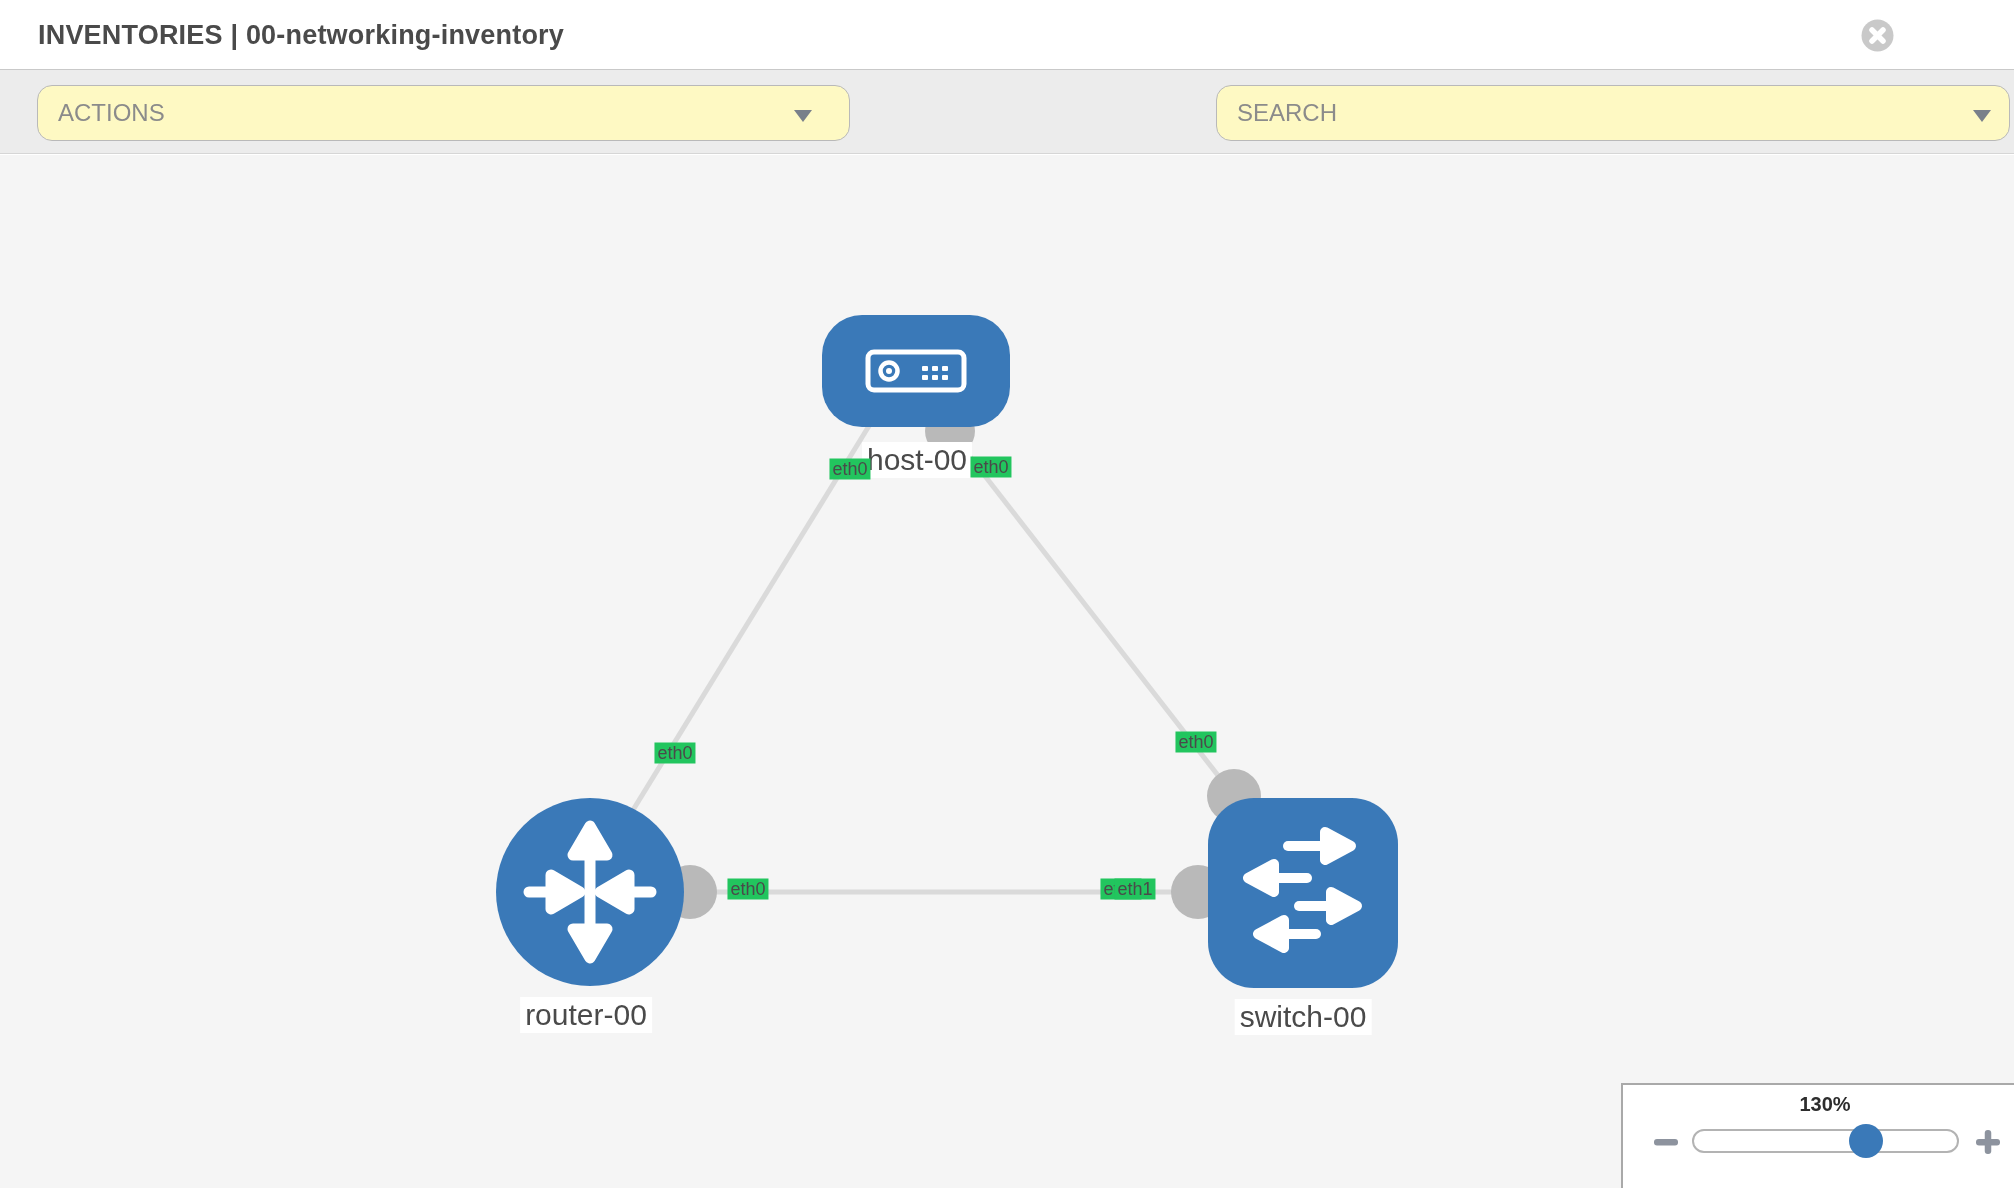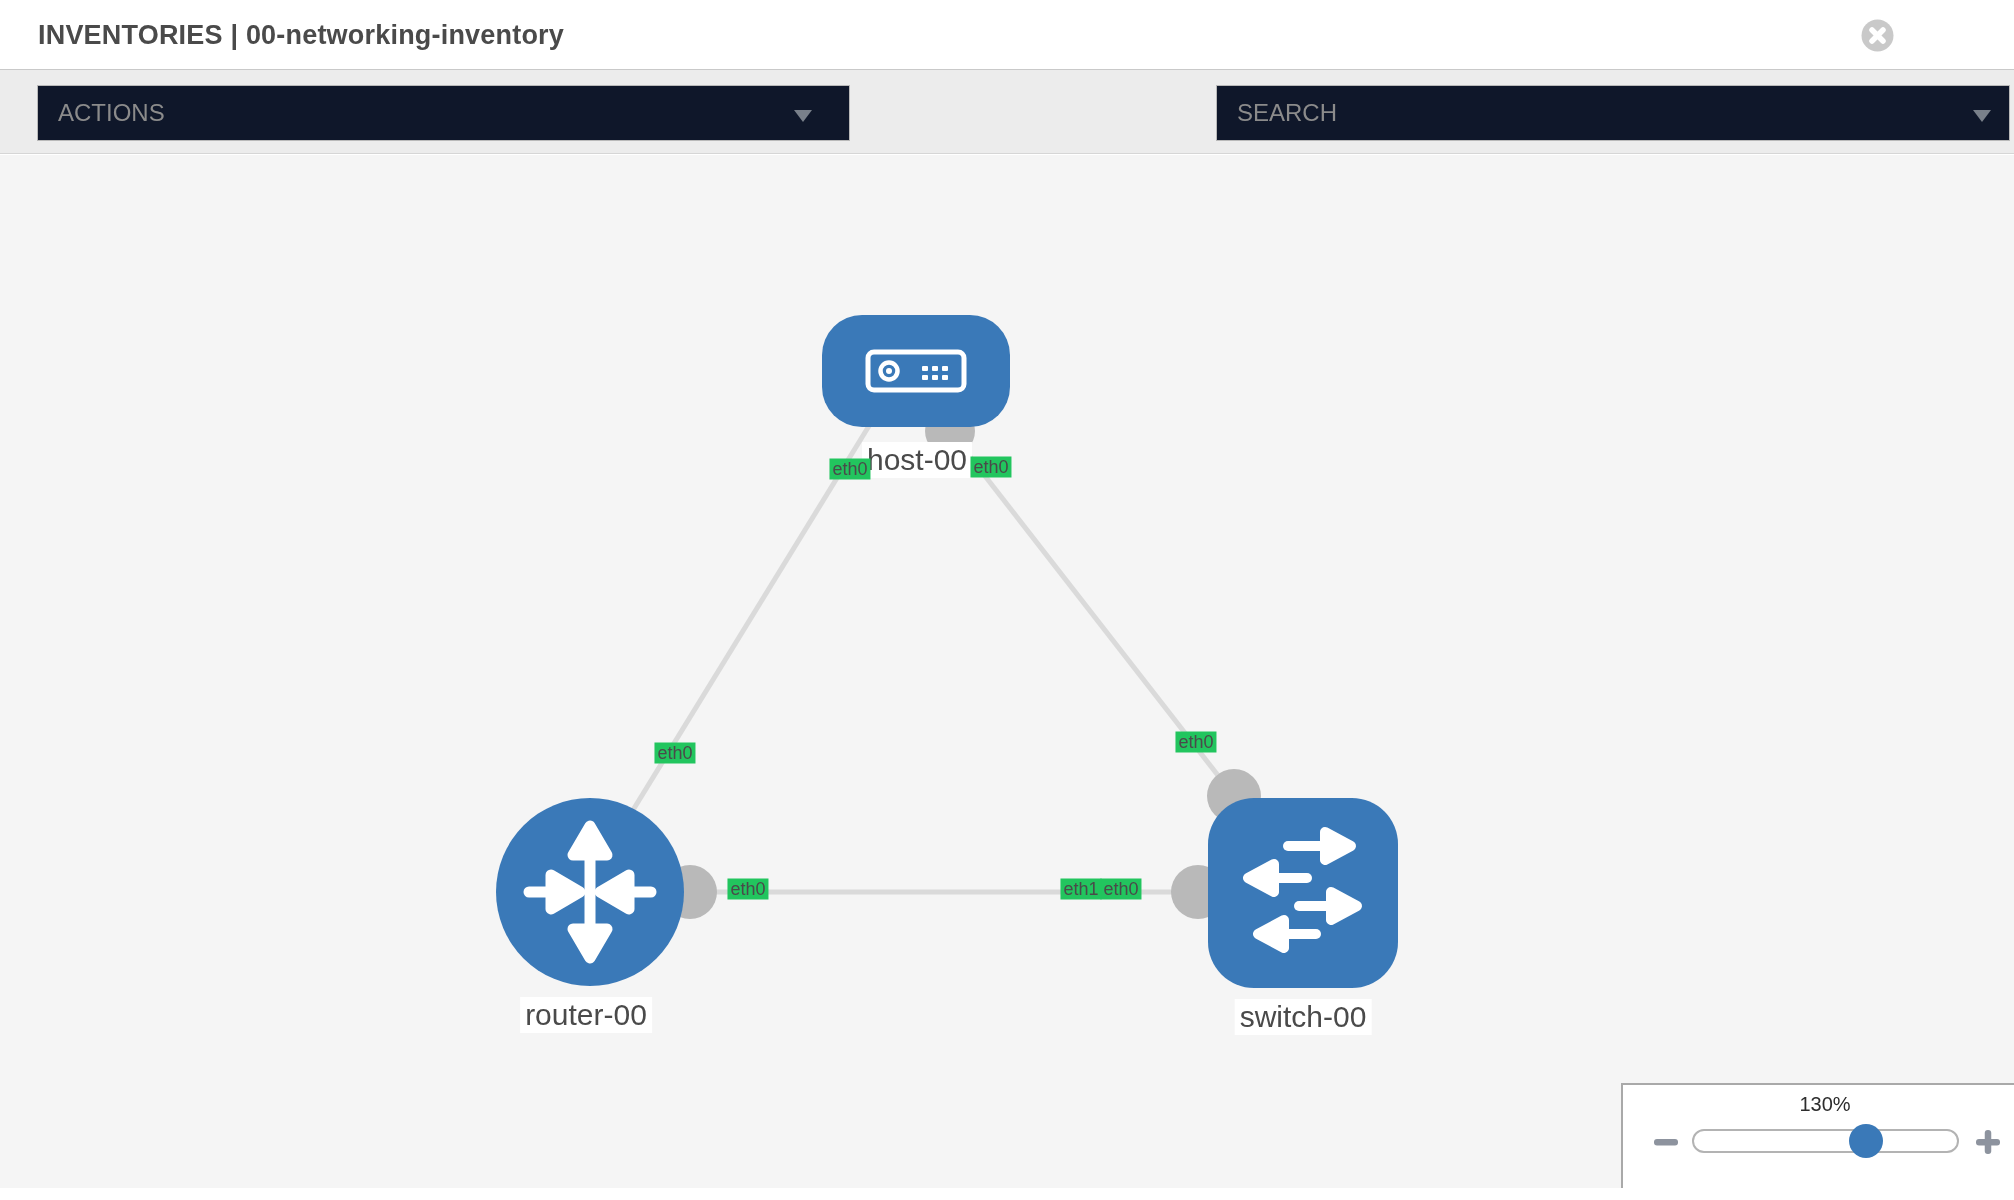--- a/index.html
+++ b/index.html
@@ -7,21 +7,21 @@
   body { font-family:"Liberation Sans","DejaVu Sans",sans-serif; }
   .app { position:relative; width:2014px; height:1188px; background:#fff; overflow:hidden; }
 
   
   .header { position:absolute; left:0; top:0; width:2014px; height:70px; background:#fff; border-bottom:1px solid #c9c9c9; }
   .title { position:absolute; left:38px; top:0; height:70px; line-height:70px; font-size:27px; font-weight:bold; color:#4a4a4a; letter-spacing:.2px; }
   .close-btn { position:absolute; left:1861px; top:19px; width:33px; height:33px; border:none; background:transparent; cursor:pointer; padding:0; }
 
   
   .toolbar { position:absolute; left:0; top:70px; width:2014px; height:84px; background:#ececec; border-bottom:1px solid #d6d6d6; }
-  .combo { position:absolute; top:15px; height:56px; background:#0f172a; border:1px solid #b9b9b9; border-radius:0; }
+  .combo { position:absolute; top:15px; height:56px; background:#fef9c3; border:1px solid #b9b9b9; border-radius:15px; }
   .combo-label { position:absolute; left:20px; top:0; height:54px; line-height:54px; font-size:24px; color:#8b8b8b; }
   .caret { position:absolute; top:24px; width:0; height:0; border-left:9px solid transparent; border-right:9px solid transparent; border-top:12px solid #79808a; }
   .actions-combo { left:37px; width:813px; }
   .actions-combo .caret { right:37px; }
   .search-combo { left:1178px; width:794px;margin-left:38px; }
   .search-combo .caret { right:18px; }
   .search-input { position:absolute; left:20px; top:1px; width:700px; height:52px; border:none; outline:none; background:transparent; font-size:24px; color:#666; font-family:inherit; }
   .search-input::placeholder { color:#8b8b8b; opacity:1; }
   .tool-btn { position:absolute; top:94px; width:40px; height:40px; border:none; background:transparent; cursor:pointer; padding:0; }
   .tool-btn svg { display:block; margin:auto; }
@@ -34,21 +34,21 @@
   .node { position:absolute; background:#3a79b8; }
   .node svg { display:block; }
   .node-host { left:822px; top:160px; width:188px; height:112px; border-radius:40px; }
   .node-router { left:496px; top:643px; width:188px; height:188px; border-radius:50%; }
   .node-switch { left:1208px; top:643px; width:190px; height:190px; border-radius:46px; }
   .nlabel { position:absolute; transform:translateX(-50%); background:#fff; padding:1px 5px; font-size:30px; color:#4a4a4a; white-space:nowrap; }
   .elabel { position:absolute; transform:translate(-50%,-50%); background:#22c55e; padding:0 3px; font-size:18px; color:#4a4a4a; white-space:nowrap; }
 
   
   .zoom-panel { position:absolute; left:1621px; top:1083px; width:393px; height:117px; background:#fff; border-top:2px solid #a9a9a9; border-left:2px solid #a9a9a9; }
-  .zoom-level { position:absolute; left:202px; top:8px; transform:translateX(-50%); font-size:20px; color:#2d2d2d; }
+  .zoom-level { position:absolute; left:202px; top:8px; transform:translateX(-50%); font-size:20px; color:#2d2d2d;font-weight:bold; }
   .zoom-btn { position:absolute; width:34px; height:34px; border:none; background:transparent; cursor:pointer; padding:0; }
   .zoom-out-btn { left:26px; top:41px; }
   .zoom-in-btn { left:348px; top:41px; }
   .zoom-track { position:absolute; left:69px; top:44px; width:267px; height:24px; background:#fff; border:2px solid #b3b3b3; border-radius:12px; cursor:pointer; }
   .zoom-thumb { position:absolute; left:155px; top:-7px; width:34px; height:34px; border-radius:50%; background:#3a79b8; cursor:grab; }
 </style>
 </head>
 <body>
 
 <div class="app">
@@ -146,21 +146,21 @@
     <span class="nlabel" style="left:917px; top:287px;">host-00</span>
     <span class="nlabel" style="left:586px; top:842px;">router-00</span>
     <span class="nlabel" style="left:1303px; top:844px;">switch-00</span>
 
     <span class="elabel" style="left:850px; top:314px;">eth0</span>
     <span class="elabel" style="left:991px; top:312px;">eth0</span>
     <span class="elabel" style="left:675px; top:598px;">eth0</span>
     <span class="elabel" style="left:1196px; top:587px;">eth0</span>
     <span class="elabel" style="left:748px; top:734px;">eth0</span>
     <span class="elabel" style="left:1121px; top:734px; z-index:1;">eth0</span>
-    <span class="elabel" style="left:1081px; top:734px; z-index:2;text-align:center;">eth1</span>
+    <span class="elabel" style="left:1135px; top:734px; z-index:2;text-align:center;">eth1</span>
   </div>
 
   <div class="zoom-panel">
     <div class="zoom-level">130%</div>
     <button class="zoom-btn zoom-out-btn">
       <svg width="26" height="26" viewBox="0 0 26 26">
         <rect x="1" y="10" width="24" height="6.5" rx="3" fill="#8d939e"></rect>
       </svg>
     </button>
     <div class="zoom-track">

